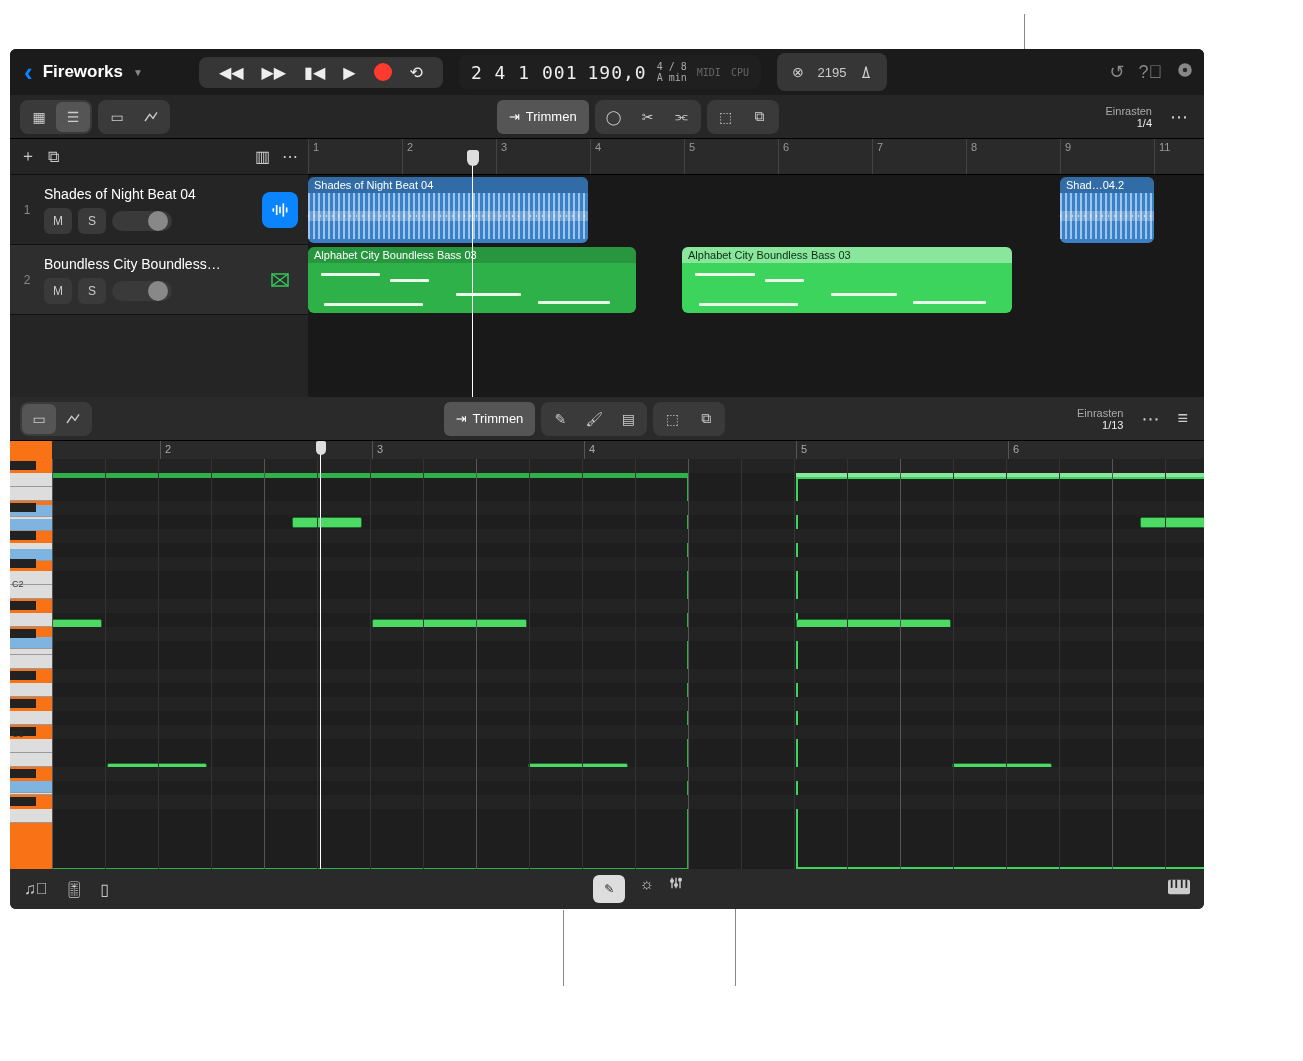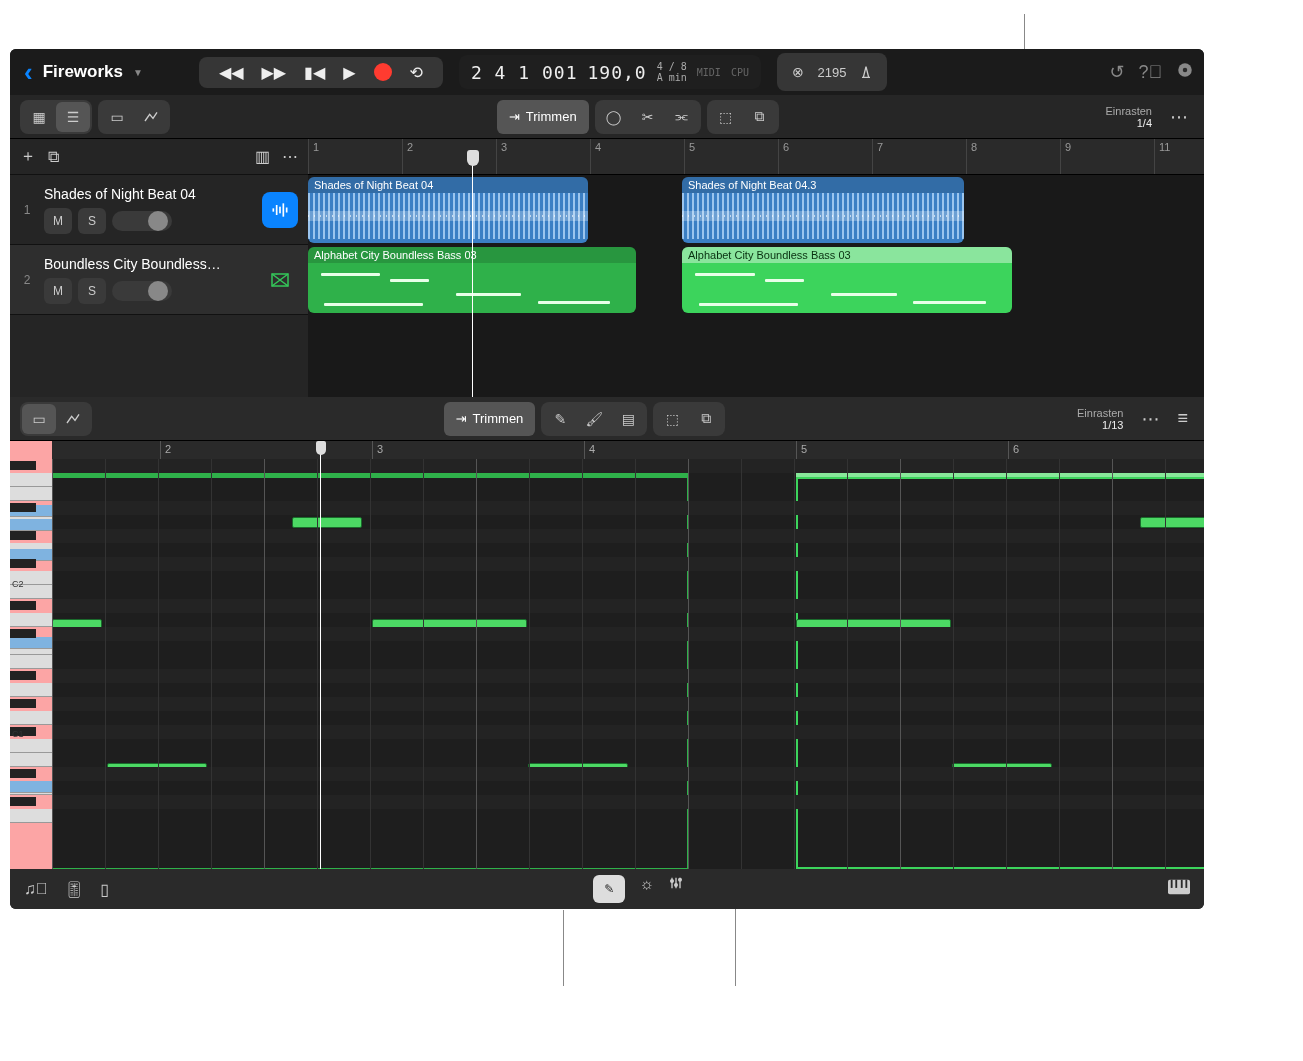--- a/index.html
+++ b/index.html
@@ -106,21 +106,21 @@
   .wave::after{content:"";position:absolute;inset:0;background:
     radial-gradient(circle at 10% 50%,rgba(255,255,255,.6) 0 1px,transparent 1px) repeat-x,
     linear-gradient(transparent 40%,rgba(255,255,255,.25) 40% 60%,transparent 60%);
     background-size:6px 100%,100% 100%;}
   .miniseq{height:46px;position:relative;padding:4px;}
   .miniseq .n{position:absolute;height:3px;background:#e8ffe8;border-radius:1px;}
   
   .editor { flex:1; background:#1a1a1a; display:flex;flex-direction:column;}
   .ed-toolbar{height:44px;background:#2a2a2a;display:flex;align-items:center;padding:0 10px;gap:6px;border-bottom:1px solid #000;}
   .ed-body{flex:1;display:flex;position:relative;}
-  .piano{width:42px;background:#fca5a5;position:relative;}
+  .piano{width:42px;background:#f97316;position:relative;}
   .wkey{position:absolute;left:0;right:0;height:14px;background:#ddd;border-bottom:1px solid #999;}
   .bkey{position:absolute;left:0;width:26px;height:9px;background:#222;z-index:2;}
   .wkey.hl{background:#7fb3e0;}
   .klabel{position:absolute;left:2px;font-size:9px;color:#333;z-index:3;}
   .grid{flex:1;position:relative;overflow:hidden;background:#1e1e1e;}
   .grow{position:absolute;left:0;right:0;height:14px;}
   .grow.dark{background:#232323;}
   .vline{position:absolute;top:0;bottom:0;border-left:1px solid #333;}
   .vline.strong{border-left:1px solid #555;}
   .regionhdr{position:absolute;top:0;height:18px;background:#2fb14a;color:#0b3012;font-size:11px;padding:1px 6px;overflow:hidden;}
@@ -324,22 +324,22 @@
         <div class="bar" style="left:846px">
             <span>11</span>
           </div>
       </div>
 
       <div style="position:absolute;top:36px;left:0;right:0;height:70px">
         <div class="region audio" style="left:0;width:280px;top:2px;height:66px">
           <div class="lbl">Shades of Night Beat 04</div>
           <div class="wave"></div>
         </div>
-        <div class="region audio" style="left:374px;width:282px;top:2px;height:66px">
-          <div class="lbl">Shades of Night Beat 04.3</div>
+        <div class="region audio" style="left:752px;width:94px;top:2px;height:66px">
+          <div class="lbl">Shad…04.2</div>
           <div class="wave"></div>
         </div>
       </div>
 
       <div style="position:absolute;top:106px;left:0;right:0;height:70px">
         <div class="region midi" style="left:0;width:328px;top:2px;height:66px">
           <div class="lbl">Alphabet City Boundless Bass 03</div>
           <div class="miniseq">
             <div class="n" style="left:4%;width:18%;top:10px"></div>
             <div class="n" style="left:25%;width:12%;top:16px"></div>

